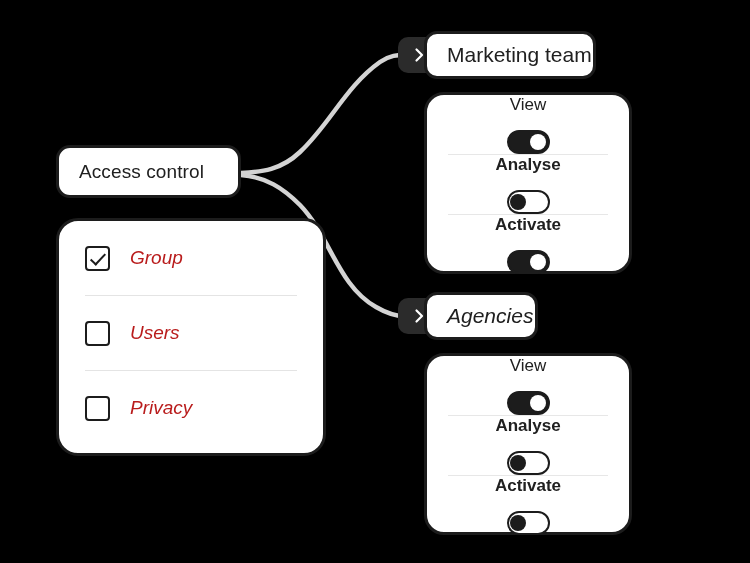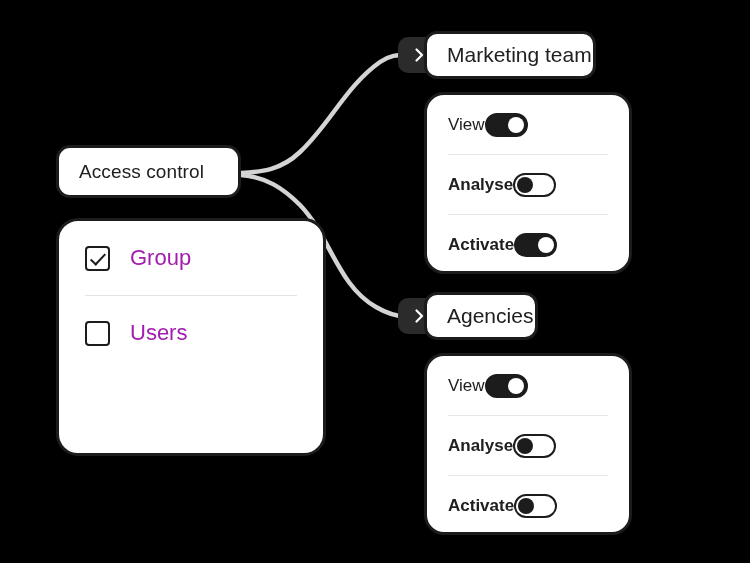--- a/index.html
+++ b/index.html
@@ -87,42 +87,43 @@
   .checkbox.checked::after {
     content: "";
     position: absolute;
     left: 7px; top: 2px;
     width: 6px; height: 13px;
     border: solid #1c1c1c;
     border-width: 0 2.6px 2.6px 0;
     transform: rotate(43deg);
   }
   .check-label {
-    font-size: 22px;
-    color: #a21caf;
-    white-space: nowrap;
+    font-size: 19px;
+    color: #b91c1c;
+    white-space: nowrap;
+    font-style: italic;
   }
 
   
   .chip {
     position: absolute;
     height: 48px;
     border-radius: 13px;
     display: flex;
     align-items: center;
     z-index: 4;
   }
   .chip-label {
     padding: 0 20px;
     font-size: 21px;
     color: #202020;
     white-space: nowrap;
   }
   .chip-marketing { left: 424px; top: 31px; width: 172px; }
-  .chip-agencies  { left: 424px; top: 292px; width: 114px; }
+  .chip-agencies  { left: 424px; top: 292px; width: 114px; font-style: italic; }
 
   
   .badge {
     position: absolute;
     width: 42px;
     height: 36px;
     background: #2b2b2b;
     border-radius: 10px;
     z-index: 3;
     display: flex;
@@ -140,20 +141,22 @@
     border-radius: 20px;
     padding: 0 21px;
   }
   .panel-perms-marketing { left: 424px; top: 92px; }
   .panel-perms-agencies  { left: 424px; top: 353px; }
 
   .perm-row {
     height: 59px;
     display: flex;
     align-items: center;
+    justify-content: space-between;
+    flex-direction: column;
   }
   .perm-row + .perm-row { border-top: 1.5px solid #e7e7e7; font-weight: bold; }
   .perm-label {
     font-size: 17px;
     color: #202020;
     white-space: nowrap;
   }
 
   .toggle {
     width: 43px;
@@ -201,20 +204,24 @@
     <div class="check-row">
       <span class="checkbox checked"></span>
       <span class="check-label">Group</span>
     </div>
 
     <div class="check-row">
       <span class="checkbox"></span>
       <span class="check-label">Users</span>
     </div>
 
+    <div class="check-row">
+      <span class="checkbox"></span>
+      <span class="check-label">Privacy</span>
+    </div>
   </div>
 
   <div class="badge badge-marketing">
     <svg width="16" height="16" viewBox="0 0 16 16">
       <path d="M5.5 2.5 L11 8 L5.5 13.5" fill="none" stroke="#ffffff" stroke-width="2.2" stroke-linecap="round" stroke-linejoin="round"></path>
     </svg>
   </div>
   <div class="card chip chip-marketing">
     <span class="chip-label">Marketing team</span>
   </div>

